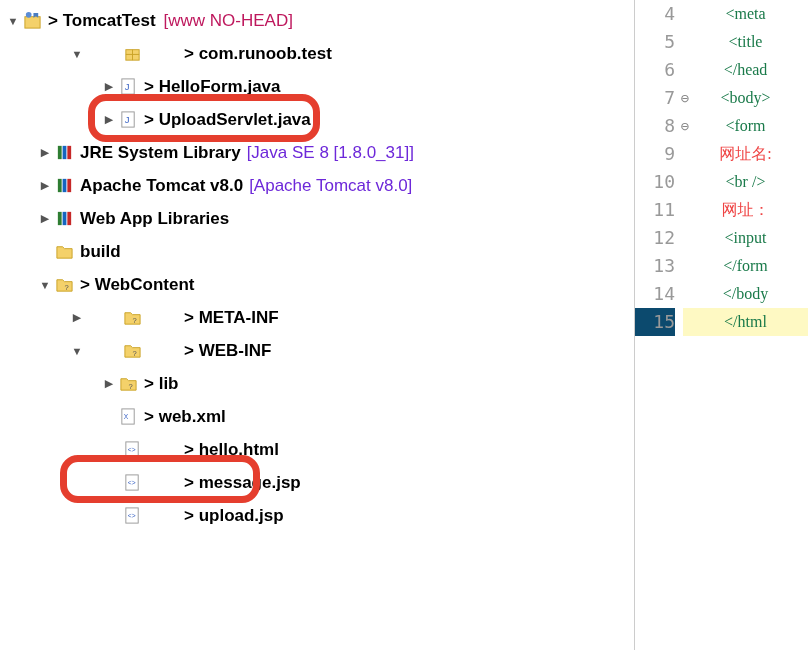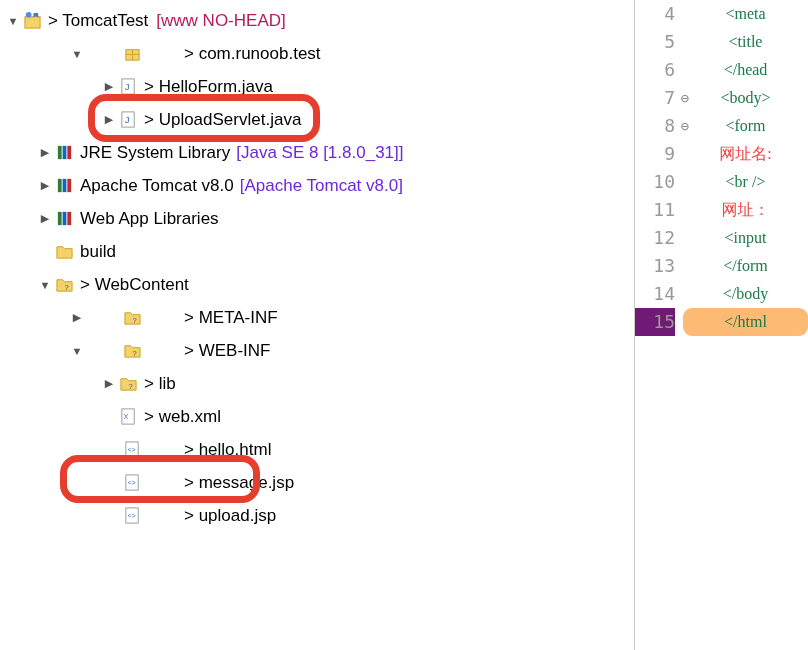--- a/index.html
+++ b/index.html
@@ -49,21 +49,21 @@
     flex: 1;
     font-family: Liberation Serif, serif;
     font-size: 16px;
     text-align: center;
   }
   .code .cline {
     height: 28px;
     line-height: 28px;
     white-space: pre;
   }
-  .hl-blue { background: #fdba74; border-radius: 9px; }
+  .hl-blue { background: #fef9c3; }
   .tag { color: #1a7a4a; }
   .txt { color: #ef4444; }
 
   .tree-row {
     display: flex;
     align-items: center;
     height: 33px;
     white-space: nowrap;
     position: relative;
   }
@@ -85,21 +85,21 @@
     align-items: center;
     justify-content: center;
     font-size: 15px;
   }
   .icon-project { color: #4a7dc0; }
   .icon-folder, .icon-package, .icon-folder-q { color: #d9a825; }
   .icon-folder-open { color: #d9a825; }
   .icon-lib { color: #b34800; }
   .icon-java { color: #3a63c4; }
   .icon-xml, .icon-jsp, .icon-html { color: #4a7dc0; }
-  .label { color: #000; }
+  .label { color: #000; font-weight: bold; }
   .decorator { color: #be185d; }
   .decorator-gray { color: #6d28d9; }
 
   .lvl0 { padding-left: 2px; }
   .lvl1 { padding-left: 34px; }
   .lvl2 { padding-left: 66px; gap: 36px; }
   .lvl3 { padding-left: 98px; }
 
   .red-callout {
     position: absolute;
@@ -308,21 +308,21 @@
       <div class="line">5</div>
       <div class="line">6</div>
       <div class="line fold-minus">7</div>
       <div class="line fold-minus">8</div>
       <div class="line">9</div>
       <div class="line">10</div>
       <div class="line">11</div>
       <div class="line">12</div>
       <div class="line">13</div>
       <div class="line">14</div>
-      <div class="line" style="background: #701a75;">15</div>
+      <div class="line" style="background: #0c4a6e;">15</div>
     </div>
   <div class="code" id="code">
       <div class="cline"><span class="tag">&lt;meta</span></div>
       <div class="cline"><span class="tag">&lt;title</span></div>
       <div class="cline"><span class="tag">&lt;/head</span></div>
       <div class="cline"><span class="tag">&lt;body&gt;</span></div>
       <div class="cline"><span class="tag">&lt;form</span></div>
       <div class="cline"><span class="txt">网址名:</span></div>
       <div class="cline"><span class="tag">&lt;br /&gt;</span></div>
       <div class="cline"><span class="txt">网址：</span></div>

